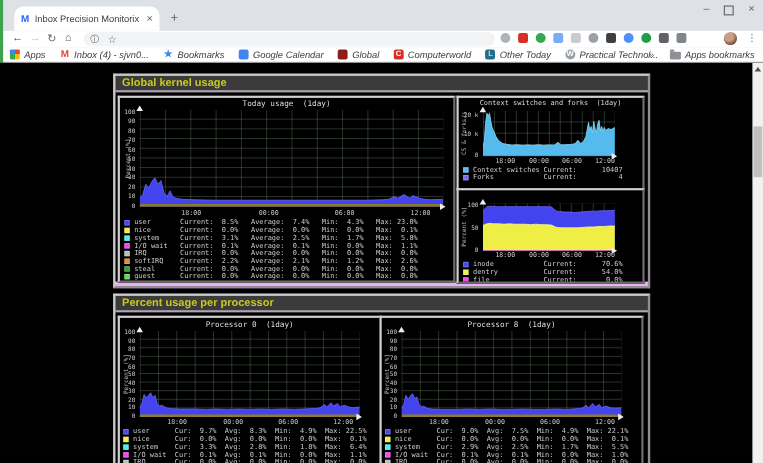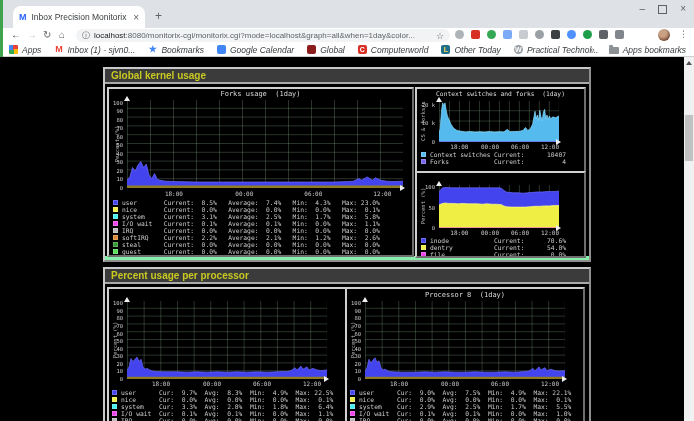--- a/index.html
+++ b/index.html
@@ -48,21 +48,21 @@
   .bm-right{position:absolute;right:8px;top:0;height:14px;display:flex;align-items:center;}
   .chevron{font-size:9px;color:#5F6368;margin-right:14px;}
   .folder{width:10px;height:7px;background:#8D9094;border-radius:1px;position:relative;margin-right:4px;}
   .folder:before{content:"";position:absolute;left:0;top:-2px;width:4px;height:2px;background:#8D9094;border-radius:1px 1px 0 0;}
   
   .page{position:absolute;left:0;top:57px;width:694px;height:364px;background:#000;overflow:hidden;}
   .scrollbar{position:absolute;right:0;top:0;width:10px;height:364px;background:#F1F1F1;}
   .sb-up{position:absolute;top:4px;left:2px;width:0;height:0;border-left:3px solid transparent;
     border-right:3px solid transparent;border-bottom:4px solid #505050;}
   .sb-thumb{position:absolute;top:58px;left:1px;width:8px;height:46px;background:#C1C1C1;}
-  .section{position:absolute;background:#86efac;border:2px solid;border-color:#C9C9C9 #8F8F8F #8F8F8F #C9C9C9;}
+  .section{position:absolute;background:#f0abfc;border:2px solid;border-color:#C9C9C9 #8F8F8F #8F8F8F #C9C9C9;}
   .sec-title{height:13px;background:#3B3B3B;border-bottom:2px solid #A9A9A9;color:#C9C922;
     font:bold 10px "Liberation Sans",sans-serif;line-height:13px;padding-left:6px;}
   .sec-body{position:relative;background:#000;}
   .graph{position:absolute;background:#000;border:2px solid;border-color:#D0D0D0 #6E6E6E #6E6E6E #D0D0D0;
     font-family:"DejaVu Sans Mono",monospace;color:#CCC;overflow:hidden;}
   .g-title{position:absolute;top:1px;left:0;right:0;text-align:center;font-size:7px;color:#DDD;white-space:pre;}
   .g-ylabel{position:absolute;width:60px;text-align:center;transform:rotate(-90deg);font-size:5.5px;color:#BBB;}
   .g-yticks{position:absolute;}
   .g-yticks span{position:absolute;right:2px;font-size:5.5px;line-height:6px;color:#CCC;}
   .g-plot{position:absolute;background-color:#000;
@@ -103,21 +103,20 @@
       <span>×</span>
     </div>
   </div>
   <div class="toolbar">
     <span class="nav" style="left:8px;color:#3C4043;">←</span>
     <span class="nav" style="left:24px;color:#BDC1C6;">→</span>
     <span class="nav" style="left:40px;">↻</span>
     <span class="nav" style="left:56px;">⌂</span>
     <div class="omnibox">
       <span class="omni-info">ⓘ</span>
-      <span class="omni-text"><b>localhost</b><span>:8080/monitorix-cgi/monitorix.cgi?mode=localhost&amp;graph=all&amp;when=1day&amp;color...</span></span>
       <span class="omni-star">☆</span>
     </div>
     <div class="ext-row">
         <span class="ext circle" style="background: rgb(174, 179, 184);"></span>
         <span class="ext square" style="background: rgb(217, 48, 37);"></span>
         <span class="ext circle" style="background: rgb(52, 168, 83);"></span>
         <span class="ext square" style="background: rgb(123, 170, 247);"></span>
         <span class="ext square" style="background: rgb(200, 204, 208);"></span>
         <span class="ext circle" style="background: rgb(154, 160, 166);"></span>
         <span class="ext square" style="background: rgb(60, 64, 67);"></span>
@@ -129,21 +128,21 @@
     <span class="avatar"></span>
     <span class="menu-dots">⋮</span>
   </div>
   <div class="bookmarks">
     <div class="bm">
         <span class="bi bi-apps"></span>
         <span class="bm-label">Apps</span>
       </div>
     <div class="bm">
         <span class="bi bi-gmail">M</span>
-        <span class="bm-label">Inbox (1) - sjvn0...</span>
+        <span class="bm-label">Inbox (4) - sjvn0...</span>
       </div>
     <div class="bm">
         <span class="bi bi-star">★</span>
         <span class="bm-label">Bookmarks</span>
       </div>
     <div class="bm">
         <span class="bi bi-cal"></span>
         <span class="bm-label">Google Calendar</span>
       </div>
     <div class="bm">
@@ -170,21 +169,21 @@
   </div>
 </div>
 
 <div class="page">
 
   <div class="section" style="left:103px;top:10px;width:484px;height:191px;">
     <div class="sec-title">Global kernel usage</div>
     <div class="sec-body" style="height:172px;">
 
       <div class="graph" style="left:2px;top:3px;width:303px;height:166px;">
-        <div class="g-title">Forks usage  (1day)</div>
+        <div class="g-title">Today usage  (1day)</div>
         <div class="g-ylabel" style="left:-22px;top:52px;">Percent (%)</div>
         <div class="g-yticks" style="left:0;top:11px;width:16px;height:88px;">
             <span style="top: calc(2.9% - 3px);">100</span>
             <span style="top: calc(12.6% - 3px);">90</span>
             <span style="top: calc(22.3% - 3px);">80</span>
             <span style="top: calc(32% - 3px);">70</span>
             <span style="top: calc(41.7% - 3px);">60</span>
             <span style="top: calc(51.5% - 3px);">50</span>
             <span style="top: calc(61.2% - 3px);">40</span>
             <span style="top: calc(70.9% - 3px);">30</span>
@@ -329,20 +328,21 @@
       </div>
 
     </div>
   </div>
 
   <div class="section" style="left:103px;top:210px;width:484px;height:230px;">
     <div class="sec-title">Percent usage per processor</div>
     <div class="sec-body" style="height:211px;">
 
       <div class="graph" style="left:2px;top:3px;width:236px;height:200px;">
+        <div class="g-title" style="top:2px;">Processor 0  (1day)</div>
         <div class="g-ylabel" style="left:-24px;top:48px;">Percent (%)</div>
         <div class="g-yticks" style="left:0;top:12px;width:16px;height:78px;">
             <span style="top: calc(2.9% - 3px);">100</span>
             <span style="top: calc(12.6% - 3px);">90</span>
             <span style="top: calc(22.3% - 3px);">80</span>
             <span style="top: calc(32% - 3px);">70</span>
             <span style="top: calc(41.7% - 3px);">60</span>
             <span style="top: calc(51.5% - 3px);">50</span>
             <span style="top: calc(61.2% - 3px);">40</span>
             <span style="top: calc(70.9% - 3px);">30</span>

